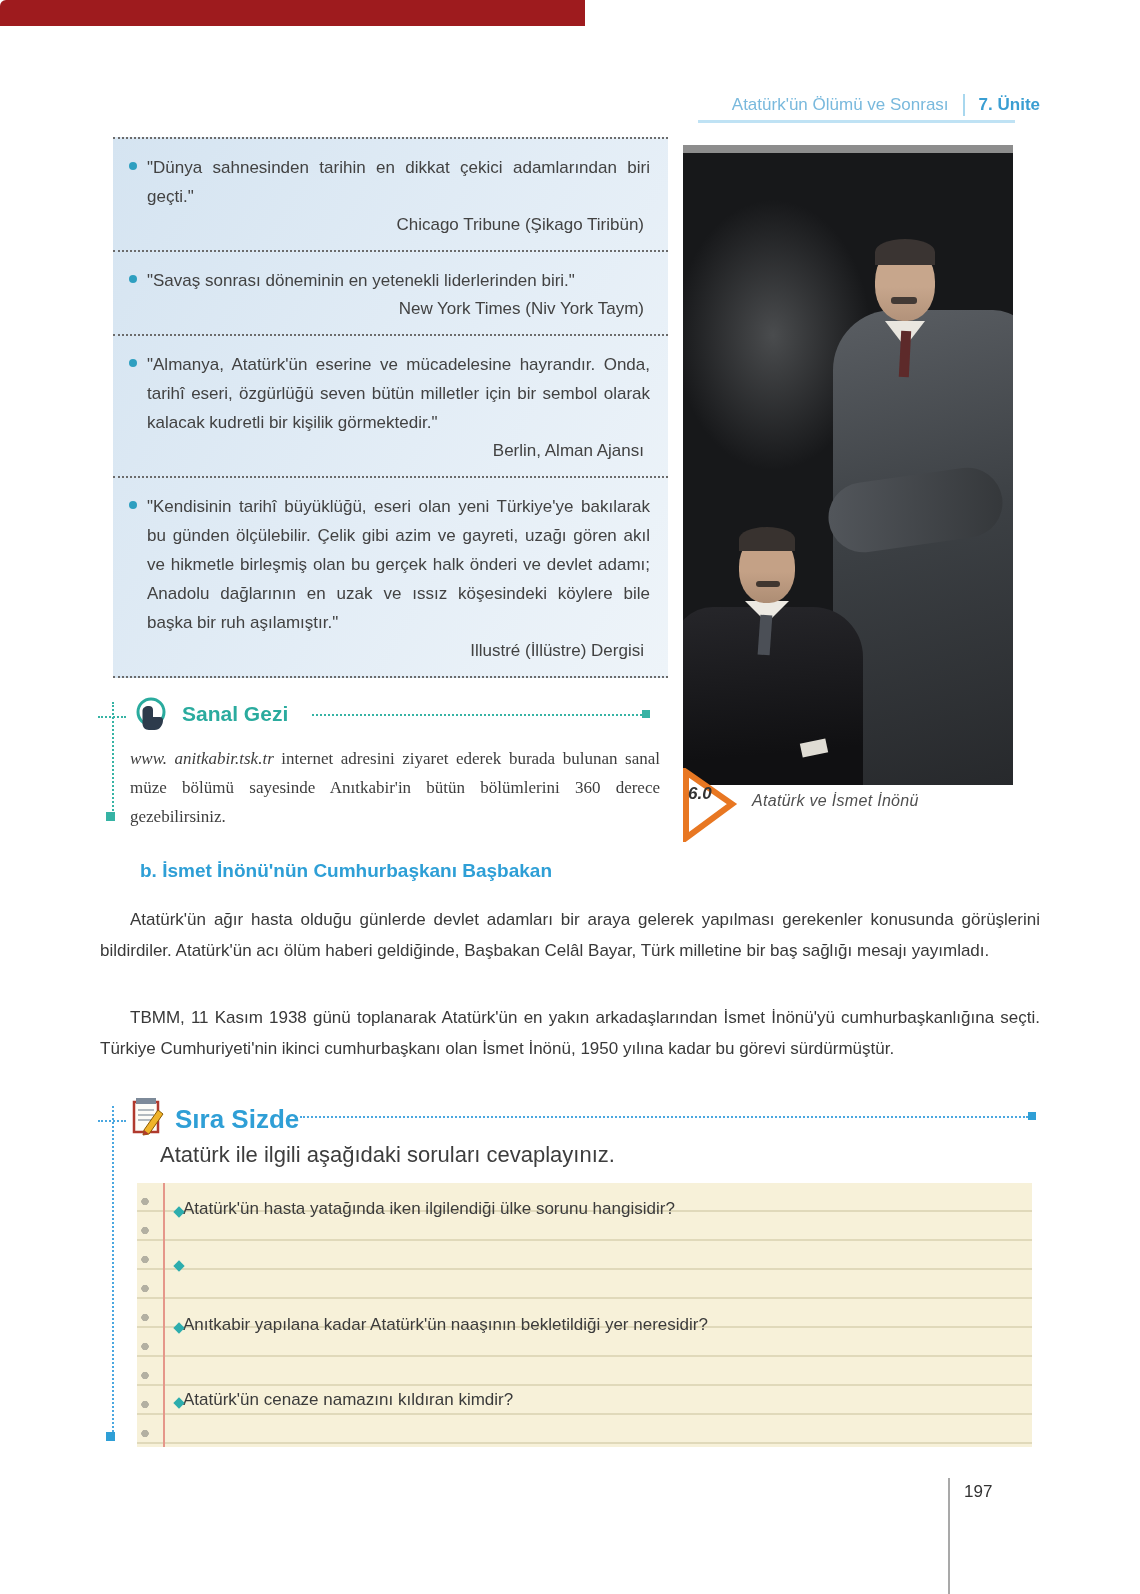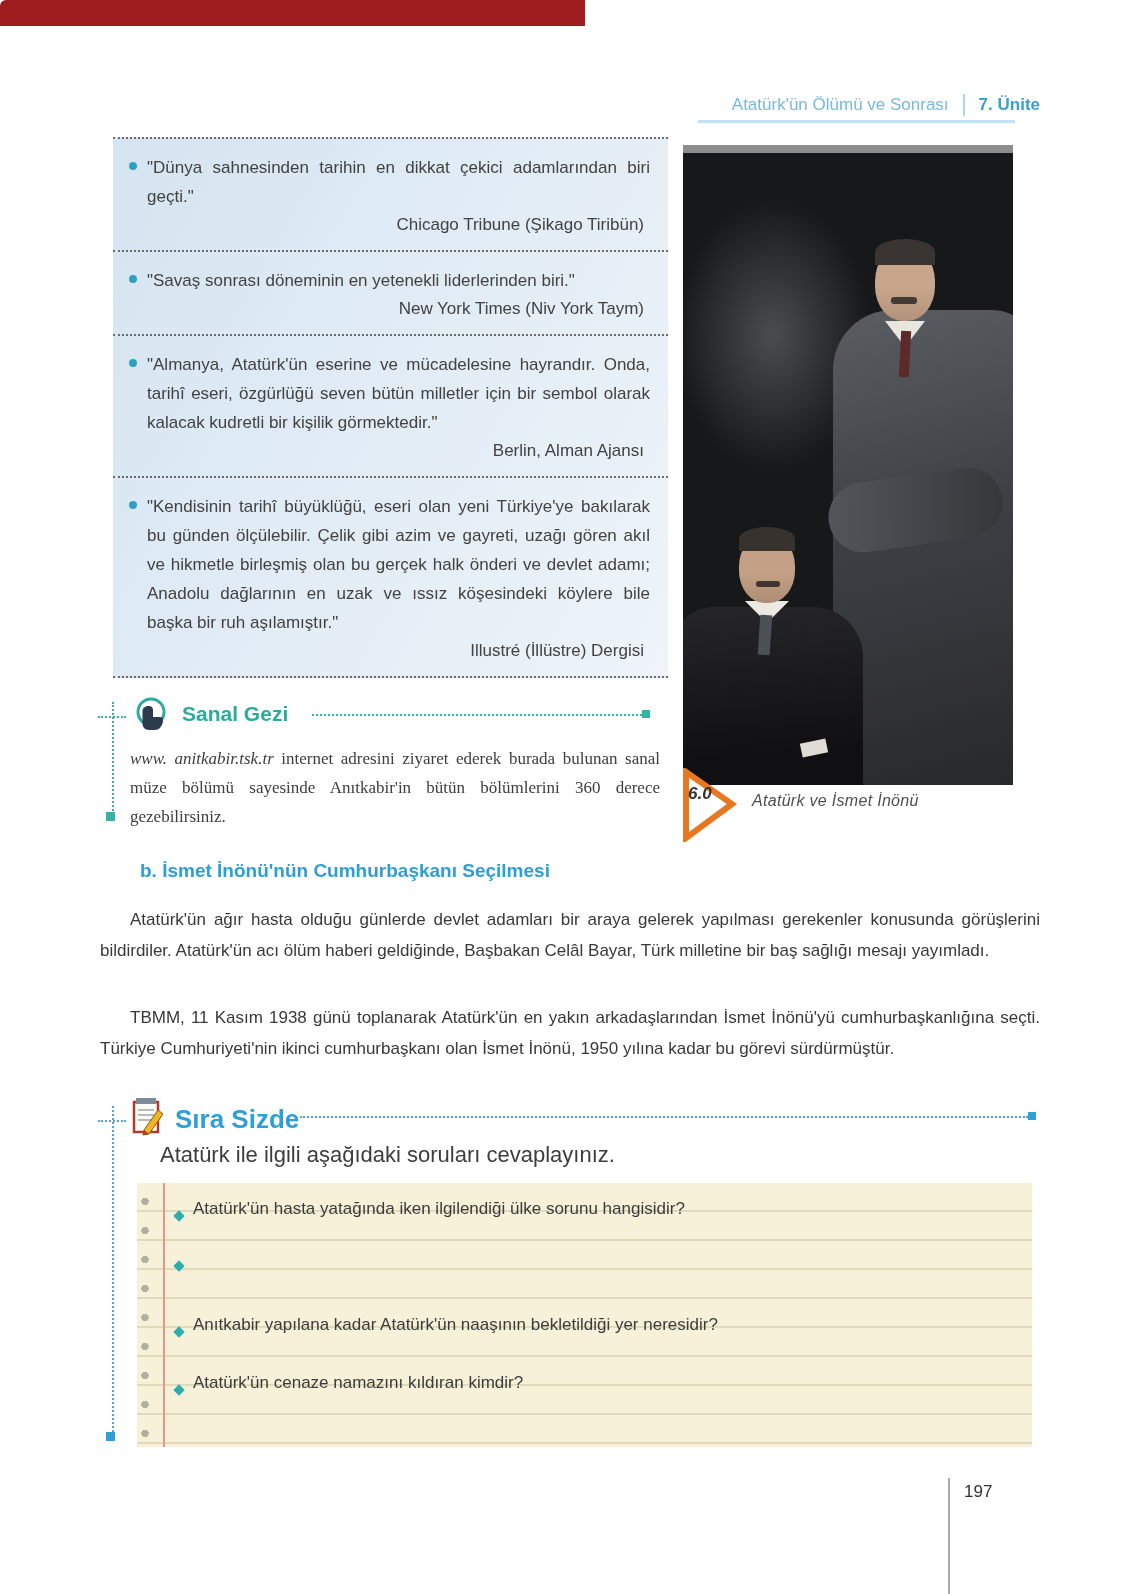--- a/index.html
+++ b/index.html
@@ -94,24 +94,24 @@
   
   #notebook{
     left:137px;top:1183px;width:895px;height:264px;
     background-color:#f7f1d9;
     background-image:repeating-linear-gradient(to bottom,rgba(0,0,0,0) 0 27px,#e0d9ba 27px 29px);
   }
   #nb-dots{left:2px;top:4px;width:12px;height:256px;
     background-image:radial-gradient(circle,#b3b0a2 3.5px,rgba(0,0,0,0) 4px);
     background-size:12px 29px;background-repeat:repeat-y;}
   #nb-margin{left:26px;top:0;width:2px;height:264px;background:#e5978a;}
-  .question-row{left:38px;display:flex;gap:10px;align-items:flex-end;width:840px;}
+  .question-row{left:38px;display:flex;align-items:center;width:840px;}
   .q-bullet{flex:0 0 auto;width:8px;height:8px;background:#2dadad;transform:rotate(45deg);margin-top:7px;}
   .q-text{font-size:17px;line-height:23px;color:#3b3b3b;}
-  #q0{top:14px;} #q1{top:72px;} #q2{top:130px;} #q3{top:188px;}
+  #q0{top:14px;} #q1{top:72px;} #q2{top:130px;} #q3{top:205px;}
 
   
   #footer-line{left:948px;top:1478px;width:2px;height:116px;background:#a9a9a9;}
   #page-number{left:964px;top:1482px;font-size:17px;color:#333;}
 </style>
 </head>
 <body>
 
 <div id="page">
 
@@ -185,21 +185,21 @@
   <div id="sg-endsquare" class="abs"></div>
   <svg id="sg-icon" class="abs" width="44" height="44" viewBox="0 0 44 44">
     <circle cx="21" cy="18" r="13" fill="none" stroke="#2aab9e" stroke-width="3"></circle>
     <path d="M19 12 c2.5 0 4 1.6 4 4 v7 h7 c2 0 3 1.4 3 3.2 c0 4.5 -3 9.8 -8.5 9.8 h-5.5 c-3.8 0 -6.5 -2.8 -6.5 -6.5 v-12.5 c0 -3 2.6 -5 6.5 -5 z" fill="#2d3b4c"></path>
   </svg>
   <div id="sg-title" class="abs">Sanal Gezi</div>
   <div id="sg-rule" class="abs"></div>
   <div id="sg-rule-square" class="abs"></div>
   <div id="sg-body" class="abs"><span class="sg-url">www. anitkabir.tsk.tr</span><span> internet adresini ziyaret ederek burada bulunan sanal müze bölümü sayesinde Anıtkabir'in bütün bölümlerini 360 derece gezebilirsiniz.</span></div>
 
-  <div id="section-heading" class="abs">b. İsmet İnönü'nün Cumhurbaşkanı Seçilmesi</div>
+  <div id="section-heading" class="abs">b. İsmet İnönü'nün Cumhurbaşkanı Başbakan</div>
   <div id="par1" class="abs bodypar">Atatürk'ün ağır hasta olduğu günlerde devlet adamları bir araya gelerek yapılması gerekenler konusunda görüşlerini bildirdiler. Atatürk'ün acı ölüm haberi geldiğinde, Başbakan Celâl Bayar, Türk milletine bir baş sağlığı mesajı yayımladı.</div>
   <div id="par2" class="abs bodypar">TBMM, 11 Kasım 1938 günü toplanarak Atatürk'ün en yakın arkadaşlarından İsmet İnönü'yü cumhurbaşkanlığına seçti. Türkiye Cumhuriyeti'nin ikinci cumhurbaşkanı olan İsmet İnönü, 1950 yılına kadar bu görevi sürdürmüştür.</div>
 
   <div id="ss-connector" class="abs"></div>
   <div id="ss-vline" class="abs"></div>
   <div id="ss-endsquare" class="abs"></div>
   <svg id="ss-icon" class="abs" width="36" height="40" viewBox="0 0 36 40">
     <rect x="4" y="6" width="24" height="30" fill="#fdfdf8" stroke="#b03a2e" stroke-width="2.5"></rect>
     <rect x="6" y="2" width="20" height="6" fill="#7d8a99"></rect>
     <line x1="8" y1="14" x2="24" y2="14" stroke="#9aa5ad" stroke-width="1.5"></line>

